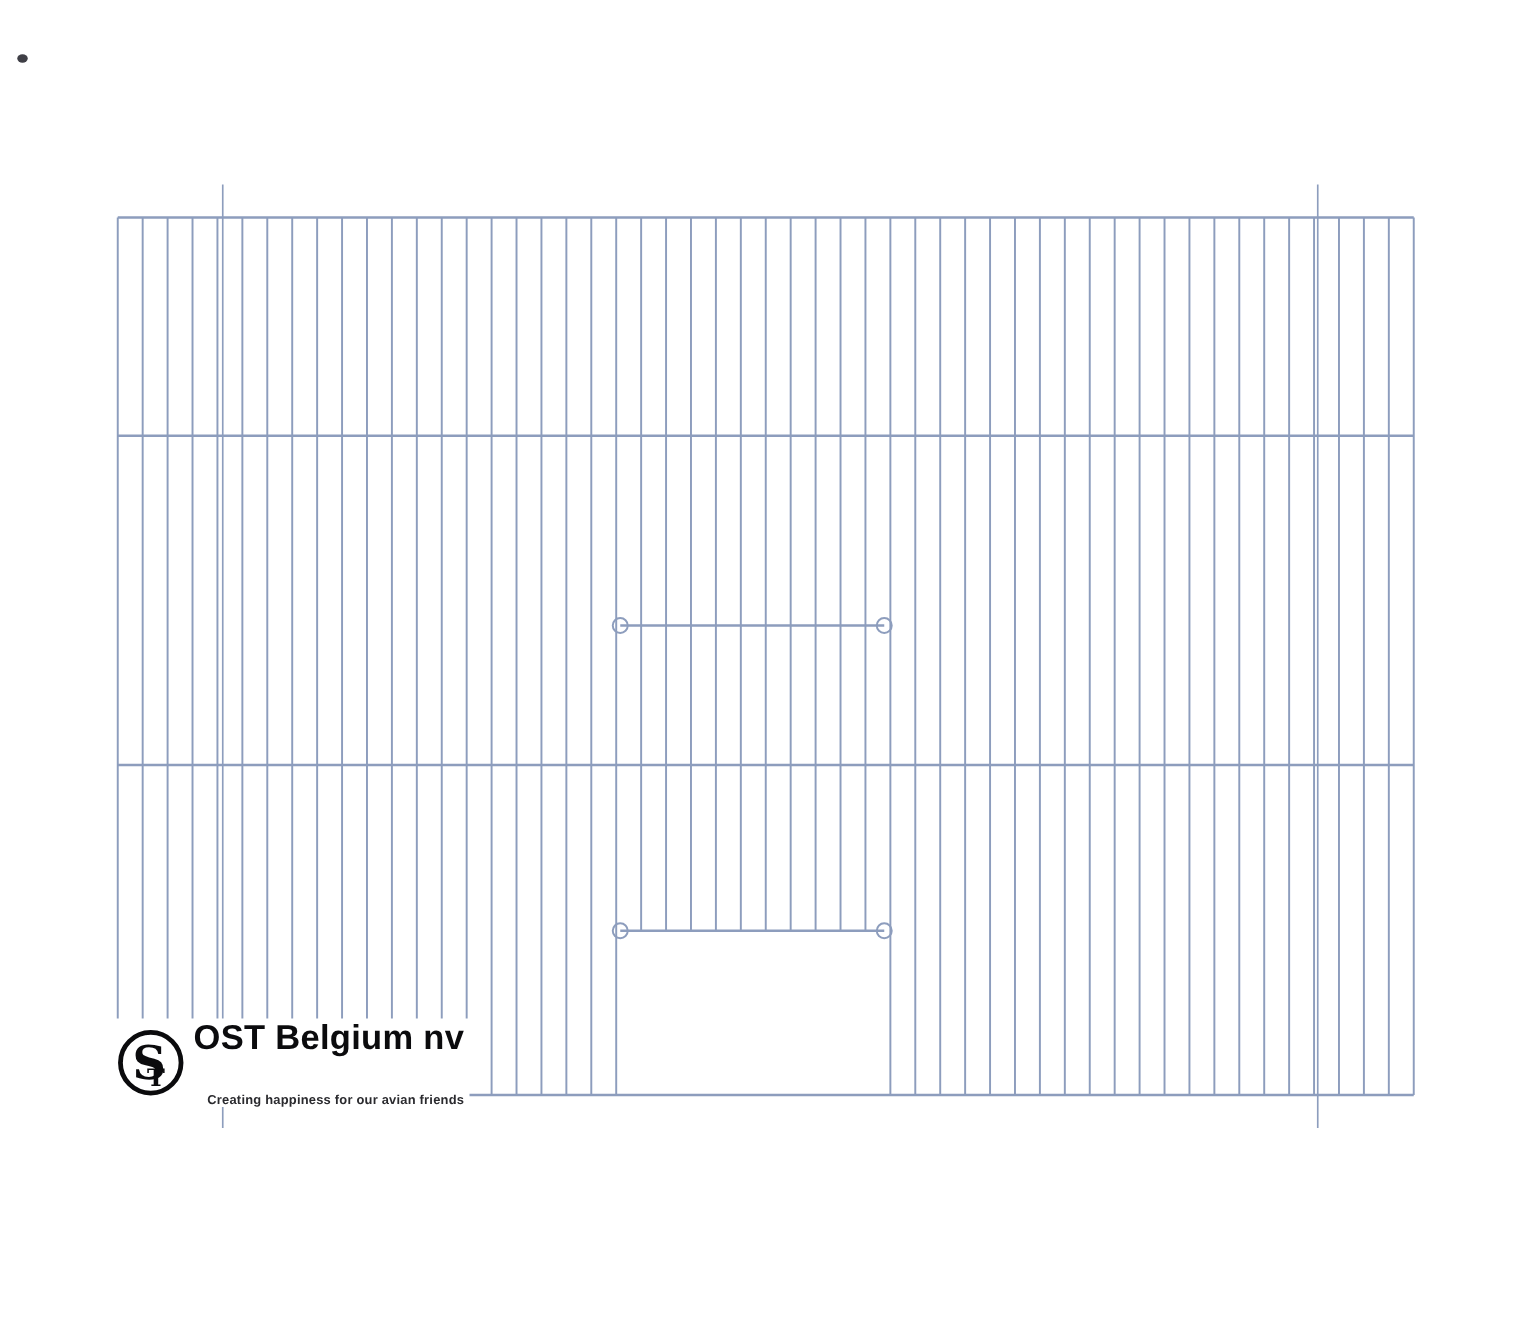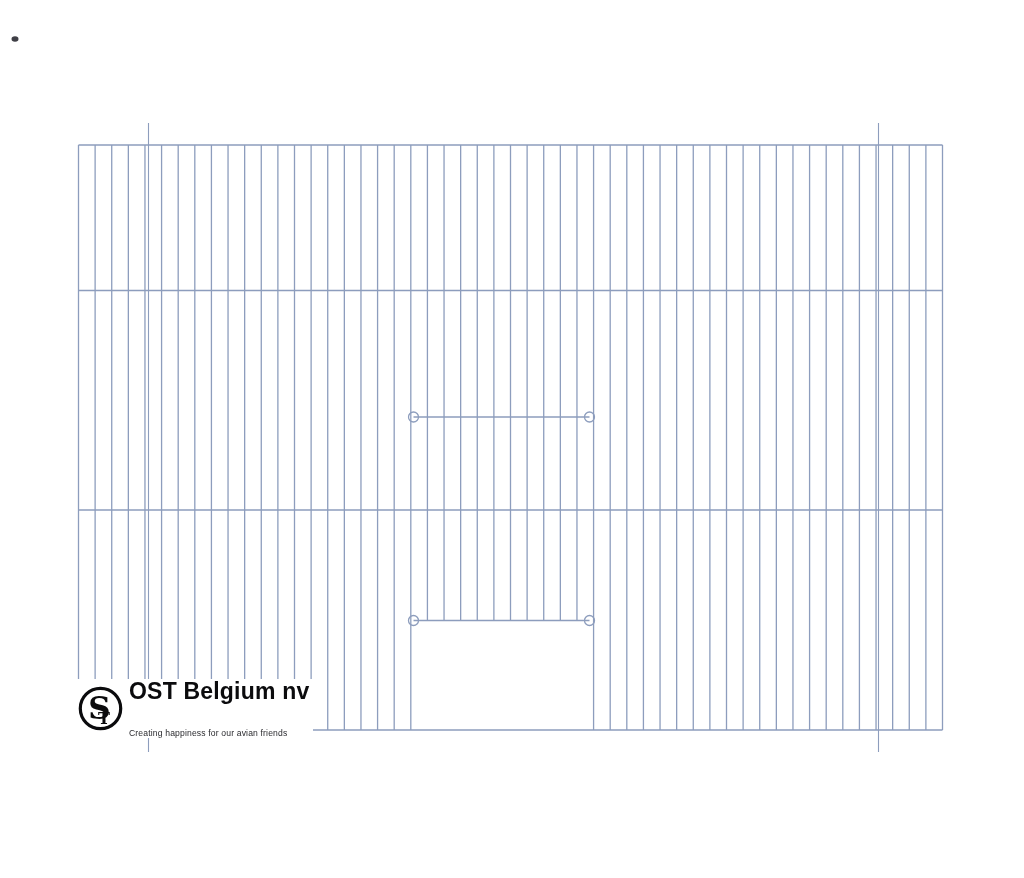--- a/index.html
+++ b/index.html
@@ -66,25 +66,26 @@
   .brand-name {
     font-size: 23px;
     font-weight: 700;
     color: #0b0b0d;
     letter-spacing: 0.2px;
     line-height: 1.05;
     white-space: nowrap;
   }
   .brand-tagline {
     font-size: 8.6px;
-    font-weight: 400;
+    font-weight: 700;
     color: #2a2a2e;
     letter-spacing: 0.15px;
     margin-top: 3px;
     white-space: nowrap;
+    text-align: right;
   }
 </style>
 </head>
 <body>
 
 <div class="canvas">
 
   <svg class="drawing-svg" viewBox="0 0 1024 878" xmlns="http://www.w3.org/2000/svg">
       <line x1="78.5" y1="145" x2="78.5" y2="730" stroke="#8d9dbd" stroke-width="1.3" stroke-linecap="butt"></line>
       <line x1="95.11538461538461" y1="145" x2="95.11538461538461" y2="730" stroke="#8d9dbd" stroke-width="1.3" stroke-linecap="butt"></line>

